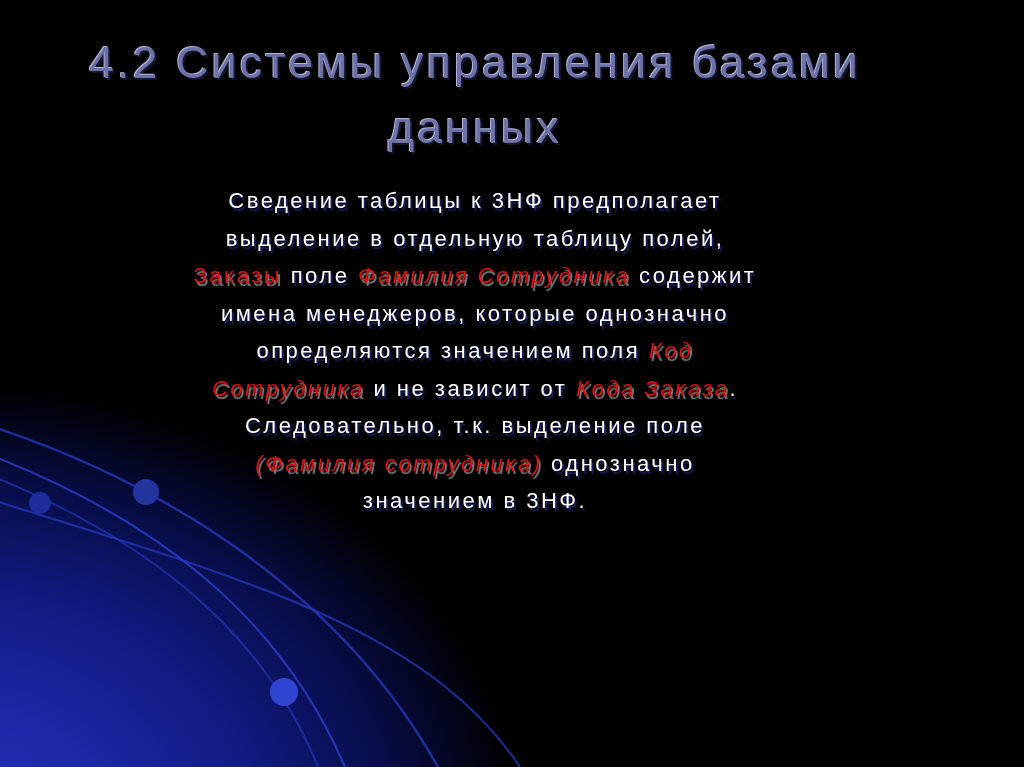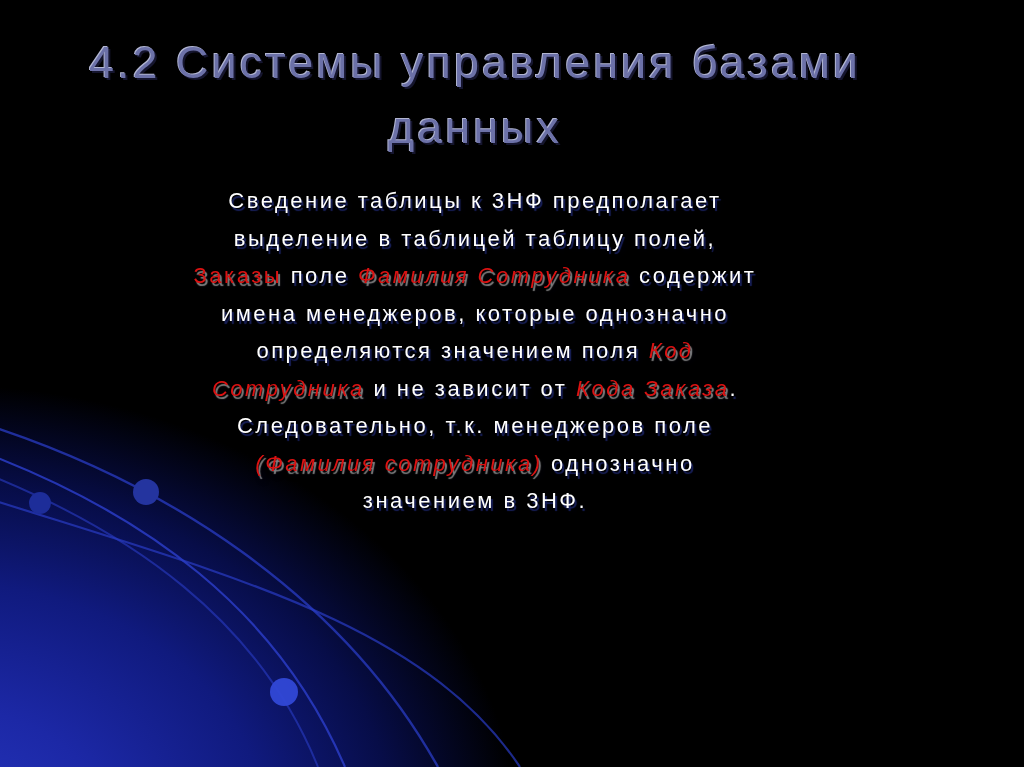--- a/index.html
+++ b/index.html
@@ -94,23 +94,23 @@
     </g>
     <circle cx="40" cy="503" r="11" fill="#1d2d99"></circle>
     <circle cx="146" cy="492" r="13" fill="#24349f"></circle>
     <circle cx="284" cy="692" r="14" fill="#3148d6" opacity="0.95"></circle>
   </svg>
 
   <h1 class="title">4.2 Системы управления базами данных</h1>
 
   <div class="body-text">
       <div class="line"><span class="seg-white">Сведение таблицы к 3НФ предполагает</span></div>
-      <div class="line"><span class="seg-white">выделение в таблицей таблицу полей,</span></div>
+      <div class="line"><span class="seg-white">выделение в отдельную таблицу полей,</span></div>
       <div class="line"><span class="seg-red">Заказы</span><span class="seg-white"> поле </span><span class="seg-red-italic">Фамилия Сотрудника</span><span class="seg-white"> содержит</span></div>
       <div class="line"><span class="seg-white">имена менеджеров, которые однозначно</span></div>
       <div class="line"><span class="seg-white">определяются значением поля </span><span class="seg-red-italic">Код</span></div>
       <div class="line"><span class="seg-red-italic">Сотрудника</span><span class="seg-white"> и не зависит от </span><span class="seg-red-italic">Кода Заказа</span><span class="seg-white">.</span></div>
-      <div class="line"><span class="seg-white">Следовательно, т.к. менеджеров поле</span></div>
+      <div class="line"><span class="seg-white">Следовательно, т.к. выделение поле</span></div>
       <div class="line"><span class="seg-red-italic">(Фамилия сотрудника)</span><span class="seg-white"> однозначно</span></div>
       <div class="line"><span class="seg-white">значением в 3НФ.</span></div>
     </div>
 
 </div>
 
 </body></html>

